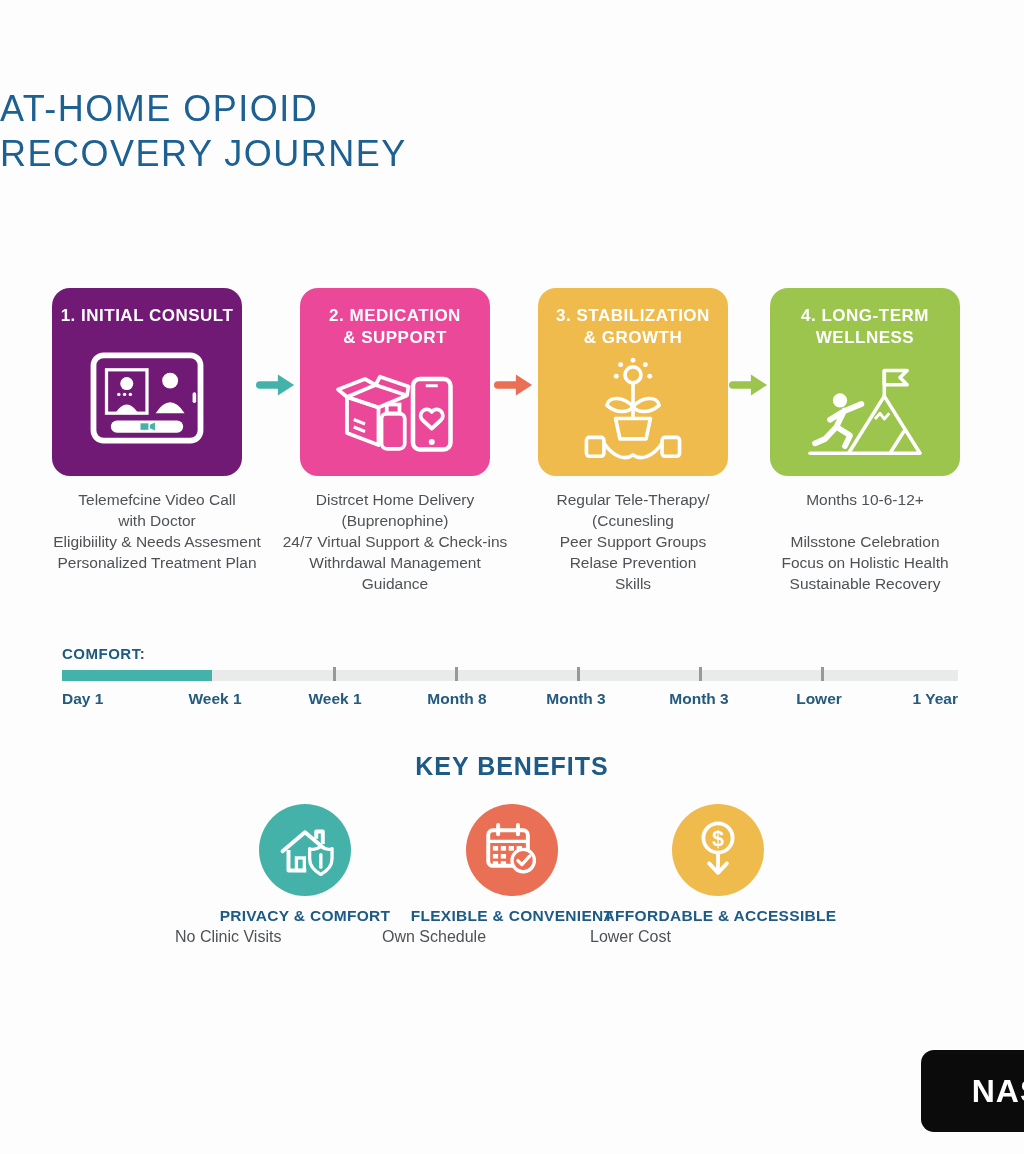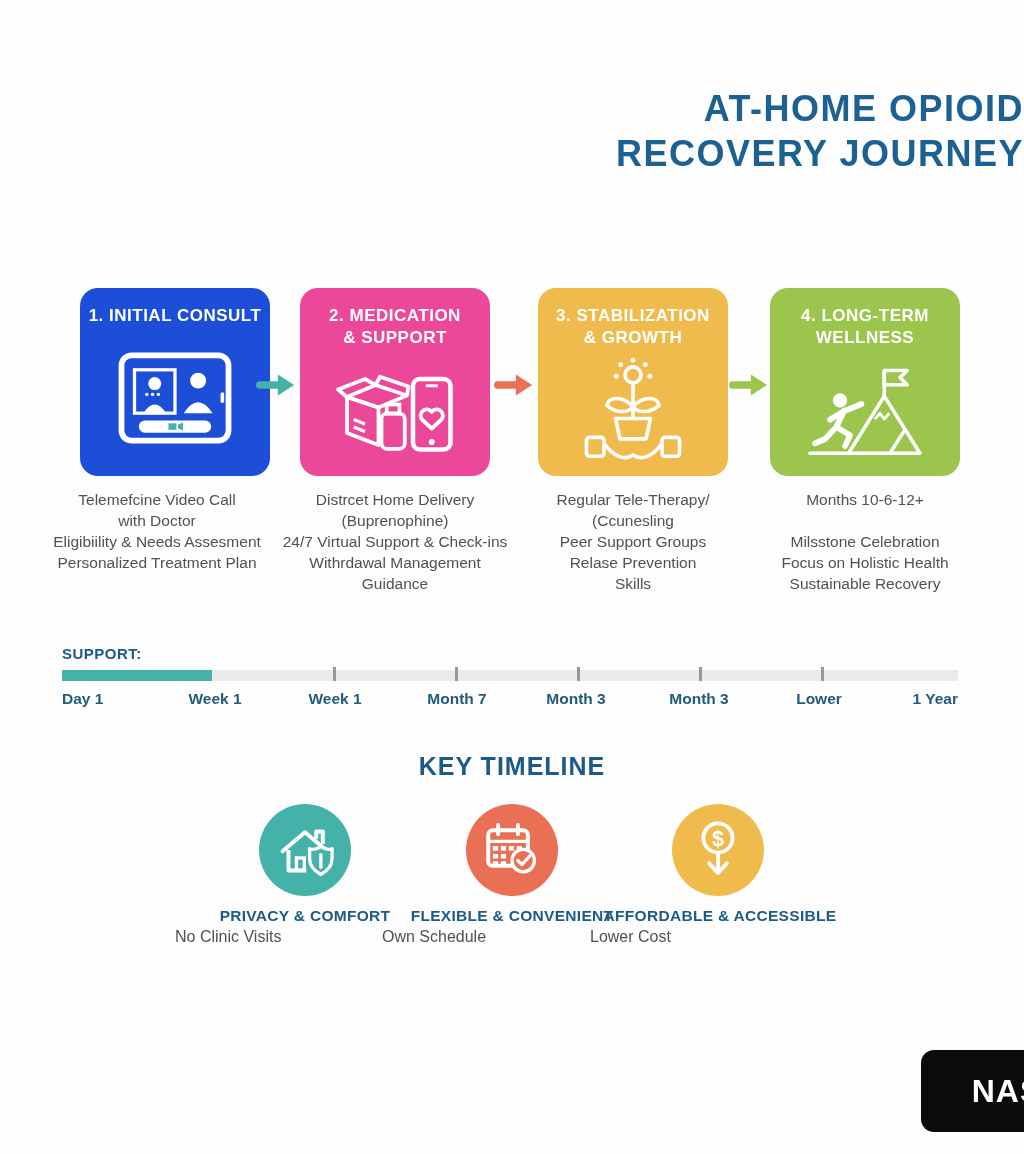--- a/index.html
+++ b/index.html
@@ -3,29 +3,29 @@
 <meta charset="utf-8">
 <style>
   html,body{margin:0;padding:0;background:#ffffff;}
   .canvas{
     position:relative; width:1024px; height:1154px; overflow:hidden;
     background:#fdfdfd; font-family:"Liberation Sans", sans-serif;
   }
   
   .title{
     position:absolute; top:86px; left:0; right:0; margin:0;
-    text-align:right; font-size:36px; line-height:45px; font-weight:700;
+    text-align:left; font-size:36px; line-height:45px; font-weight:400;
     color:#1d6092; letter-spacing:1.5px; white-space:pre-line;
   }
   
   .card{
     position:absolute; top:288px; width:190px; height:188px;
     border-radius:18px; display:flex; flex-direction:column;
   }
-  .card1{left:80px;  background:#1d4ed8;}
+  .card1{left:52px;  background:#701a75;}
   .card2{left:300px; background:#ec4899;}
   .card3{left:538px; background:#f0bb4d;}
   .card4{left:770px; background:#9cc54d;}
   .card-title{
     padding-top:17px; text-align:center; color:#ffffff; font-weight:800;
     font-size:17px; line-height:22px; letter-spacing:0.5px; white-space:pre-line;
   }
   .card-icon{flex:1; display:flex; align-items:center; justify-content:center; padding-bottom:8px;}
   
   .arrow{position:absolute; top:372px; width:40px; height:26px;}
@@ -212,41 +212,41 @@
 (Ccunesling
 Peer Support Groups
 Relase Prevention
 Skills</div>
   <div class="desc desc4">Months 10-6-12+
 
 Milsstone Celebration
 Focus on Holistic Health
 Sustainable Recovery</div>
 
-  <div class="tl-heading">SUPPORT:</div>
+  <div class="tl-heading">COMFORT:</div>
   <div class="tl-bar">
     <div class="tl-fill"></div>
     <div class="tick tk1"></div>
     <div class="tick tk2"></div>
     <div class="tick tk3"></div>
     <div class="tick tk4"></div>
     <div class="tick tk5"></div>
   </div>
   <div class="tl-labels">
     <span class="tll tll0">Day 1</span>
     <span class="tll tll1">Week 1</span>
     <span class="tll tll2">Week 1</span>
-    <span class="tll tll3">Month 7</span>
+    <span class="tll tll3">Month 8</span>
     <span class="tll tll4">Month 3</span>
     <span class="tll tll5">Month 3</span>
     <span class="tll tll6">Lower</span>
     <span class="tll tll7">1 Year</span>
   </div>
 
-  <h2 class="benefits-heading">KEY TIMELINE</h2>
+  <h2 class="benefits-heading">KEY BENEFITS</h2>
 
   <div class="b-circle bc1">
     <span>
       <svg width="66" height="66" viewBox="0 0 100 100">
         <path d="M16 52 L50 23 L84 52" fill="none" stroke="#fff" stroke-width="6" stroke-linecap="round" stroke-linejoin="round"></path>
         <path d="M67 33 v-11 h10 v19" fill="none" stroke="#fff" stroke-width="6" stroke-linejoin="round"></path>
         <path d="M25 50 V81 H52" fill="none" stroke="#fff" stroke-width="6" stroke-linejoin="round"></path>
         <rect x="37" y="62" width="12" height="19" fill="none" stroke="#fff" stroke-width="5"></rect>
         <path d="M74 45 Q83 51 91 48 V63 Q91 78 74 87 Q57 78 57 63 V48 Q65 51 74 45 Z" fill="#45b2aa" stroke="#fff" stroke-width="5" stroke-linejoin="round"></path>
         <line x1="74" y1="57" x2="74" y2="76" stroke="#fff" stroke-width="5" stroke-linecap="round"></line>

